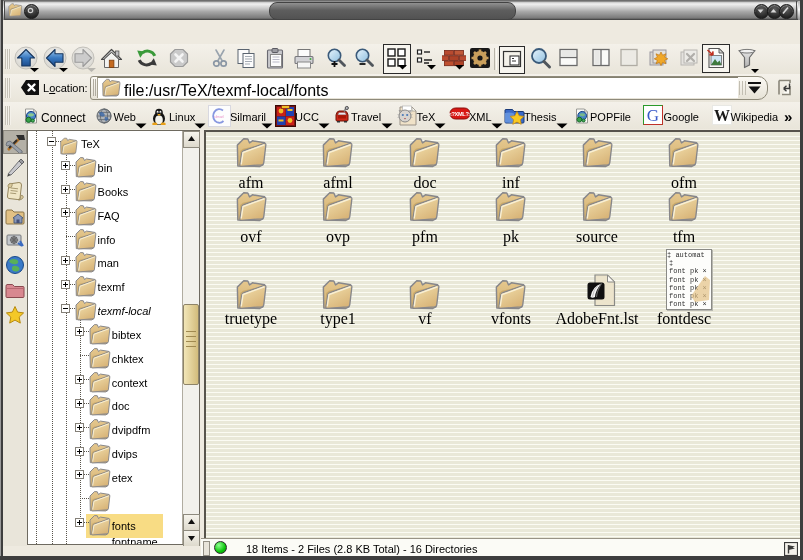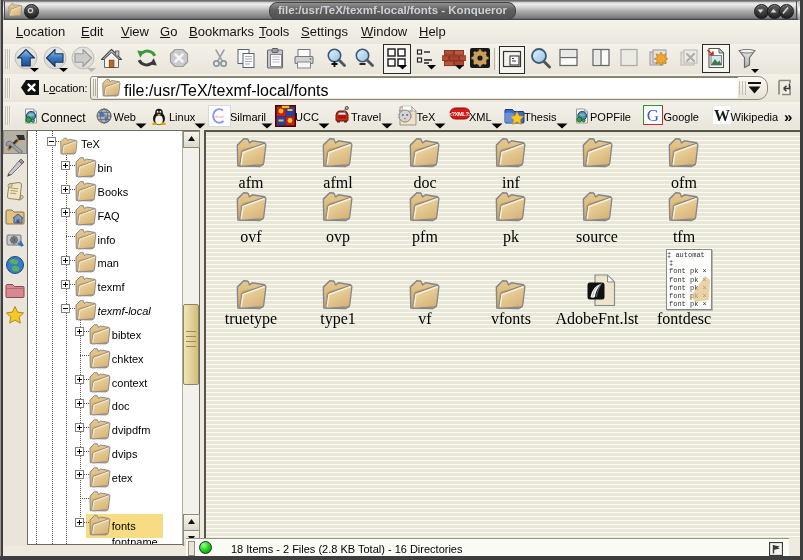--- a/index.html
+++ b/index.html
@@ -22,21 +22,21 @@
 .exp{position:absolute;width:7px;height:7px;background:#fff;border:1px solid #848078;}
 .exp i{position:absolute;left:1px;top:3px;width:5px;height:1px;background:#000;}
 .exp.plus b{position:absolute;left:3px;top:1px;width:1px;height:5px;background:#000;}
 .vdot{position:absolute;width:1px;background-image:repeating-linear-gradient(to bottom,#59554c 0,#59554c 1px,rgba(0,0,0,0) 1px,rgba(0,0,0,0) 2px);}
 .hdot{position:absolute;height:1px;background-image:repeating-linear-gradient(to right,#59554c 0,#59554c 1px,rgba(0,0,0,0) 1px,rgba(0,0,0,0) 2px);}
 #sbar{position:absolute;left:154px;top:0;width:17px;height:413px;background:#f2f1ec;border-left:1px solid #b0aca0;box-sizing:border-box;}
 .sbtn{position:absolute;left:0;width:15px;height:15px;background:linear-gradient(to bottom,#f6f4ed,#ddd9cc);border:1px solid #8e8a7e;}
 #sthumb{position:absolute;left:0;top:173px;width:14px;height:79px;background:linear-gradient(to right,#f2e6b8,#d2bc7c);border:1px solid #8e8468;border-radius:2px;}
 #mainview{left:204px;top:130px;width:595px;height:406px;border-top:2px solid #57544c;border-left:2px solid #57544c;background:repeating-linear-gradient(to bottom,#e9e8d8 0,#e9e8d8 3px,#fbfbf3 3px,#fbfbf3 4px);background-position:0 1px;}
 .nm{position:absolute;text-align:center;font-family:Liberation Serif, serif;font-size:16px;color:#000;white-space:nowrap;}
-#status{left:186px;top:538px;width:603px;height:18px;background:#fbfbf6;border-top:1px solid #989386;}
+#status{left:201px;top:538px;width:603px;height:18px;background:#fbfbf6;border-top:1px solid #989386;}
 #stext{position:absolute;left:45px;top:4px;font-size:11px;color:#000;}
 .ticon{position:absolute;}
 </style></head>
 <body>
 <div id="win">
 <svg width="0" height="0" style="position:absolute">
       <defs>
 <linearGradient id="fgrad" x1="0" y1="0" x2="0.6" y2="1">
 <stop offset="0" stop-color="#f2e0ae"></stop>
           <stop offset="1" stop-color="#d8b478"></stop>
@@ -53,51 +53,39 @@
 </g>
 </defs>
     </svg>
 
 <div class="abs" id="title"></div>
 <div class="abs" style="left:2px;top:1px;width:2px;height:19px;background:linear-gradient(to bottom,#b0b0b0,#fafafa 45%,#909090)"></div>
 <div class="abs" style="left:4px;top:1px;width:1px;height:19px;background:#4a4a4a"></div>
 <div class="abs" style="left:798px;top:1px;width:2px;height:19px;background:linear-gradient(to bottom,#b0b0b0,#fafafa 45%,#909090)"></div>
 <div class="abs" style="left:796px;top:1px;width:1px;height:19px;background:#4a4a4a"></div>
 <div class="abs" id="tpill"></div>
-<div class="abs" id="ttext">file:/usr/TeX/texmf-local/fonts - Konqueror</div>
 <svg class="abs" style="left:7px;top:2px" width="16" height="15" viewBox="0 0 32 30">
       <use href="#fol"></use>
     </svg>
 <div class="tbtn" style="left:24px"></div>
 <svg class="abs" style="left:24px;top:4px" width="13" height="13">
       <circle cx="6.5" cy="6.5" r="2.2" fill="none" stroke="#cfcfcf" stroke-width="1.2"></circle>
     </svg>
 <div class="tbtn" style="left:754px"></div>
 <svg class="abs" style="left:754px;top:4px" width="13" height="13">
       <path d="M3.5,5.5 L9.5,5.5 L6.5,9 Z" fill="#d8d8d8"></path>
     </svg>
 <div class="tbtn" style="left:766.5px"></div>
 <svg class="abs" style="left:766.5px;top:4px" width="13" height="13">
       <path d="M3.5,8.5 L9.5,8.5 L6.5,5 Z" fill="#d8d8d8"></path>
     </svg>
 <div class="tbtn" style="left:779px"></div>
 <svg class="abs" style="left:779px;top:4px" width="13" height="13">
       <path d="M4,9.5 L9,3.5" stroke="#d8d8d8" stroke-width="1.6"></path>
     </svg>
-<div class="abs" id="menubar">
-<span style="left:13px"><u>L</u>ocation</span>
-      <span style="left:78px"><u>E</u>dit</span>
-      <span style="left:118px"><u>V</u>iew</span>
-      <span style="left:157px"><u>G</u>o</span>
-      <span style="left:186px"><u>B</u>ookmarks</span>
-      <span style="left:256px"><u>T</u>ools</span>
-      <span style="left:298px"><u>S</u>ettings</span>
-      <span style="left:358px"><u>W</u>indow</span>
-      <span style="left:416px"><u>H</u>elp</span>
-</div>
 <svg width="0" height="0" style="position:absolute">
       <defs>
         <linearGradient id="arb" x1="0" y1="0" x2="0" y2="1">
           <stop offset="0" stop-color="#9cc8ee"></stop>
           <stop offset="0.5" stop-color="#3878c0"></stop>
           <stop offset="1" stop-color="#1c4c8c"></stop>
         </linearGradient>
         <linearGradient id="gry" x1="0" y1="0" x2="0" y2="1">
           <stop offset="0" stop-color="#e8e8e8"></stop>
           <stop offset="1" stop-color="#b0b0b0"></stop>

